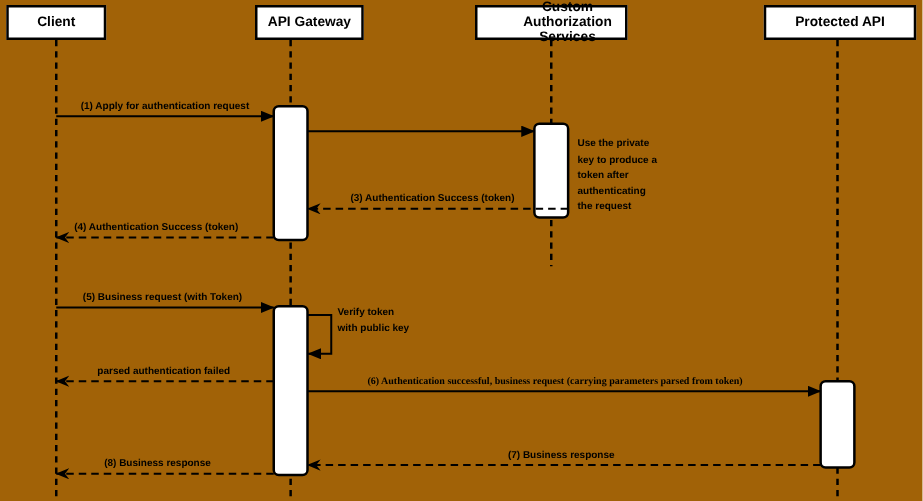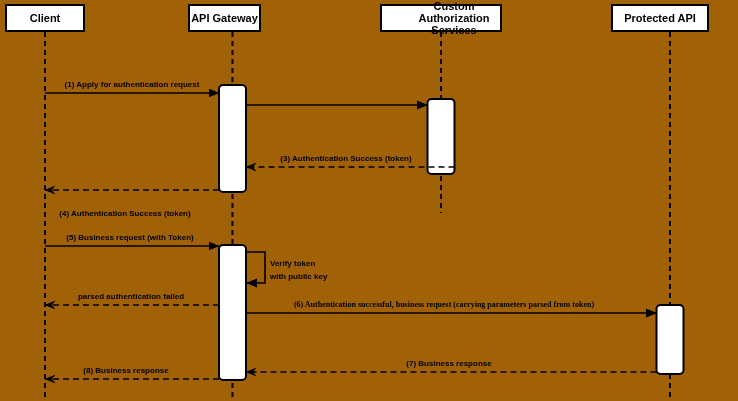--- a/index.html
+++ b/index.html
@@ -32,23 +32,23 @@
     align-items: center;
     justify-content: center;
     text-align: center;
     font-weight: 700;
     font-size: 11px;
     line-height: 1.12;
     color: #000000;
     z-index: 3;
   }
   .participant-client       { left: 5px;   width: 80px;  }
-  .participant-api-gateway  { left: 188px; width: 73px;  }
+  .participant-api-gateway  { left: 204px; width: 87px;  }
   .participant-custom-auth  { left: 380px; width: 122px; padding-left: 26px; }
-  .participant-protected-api{ left: 611px; width: 98px; }
+  .participant-protected-api{ left: 611px; width: 122px; }
   .msg-label {
     position: absolute;
     transform: translateX(-50%);
     white-space: nowrap;
     font-weight: 700;
     font-size: 8px;
     color: #000000;
     z-index: 2;
     text-align: center;
   }
@@ -104,21 +104,26 @@
   </div>
   <div class="participant participant-custom-auth">
     <span>Custom Authorization Services</span>
   </div>
   <div class="participant participant-protected-api">
     <span>Protected API</span>
   </div>
 
 <div class="msg-label" style="left: 132px; top: 80px;">(1) Apply for authentication request</div>
     <div class="msg-label" style="left: 346px; top: 154px;">(3) Authentication Success (token)</div>
-    <div class="msg-label" style="left: 125px; top: 177px; margin-top: 32px;">(4) Authentication Success (token)</div>
+    <div class="msg-label" style="left: 125px; top: 177px;">(4) Authentication Success (token)</div>
     <div class="msg-label" style="left: 130px; top: 233px;">(5) Business request (with Token)</div>
-    <div class="free-label" style="left: 270px; top: 258px;">Verify token
+    <div class="free-label" style="left: 270px; top: 244px;">Verify token
 with public key</div>
     <div class="msg-label" style="left: 131px; top: 292px;">parsed authentication failed</div>
     <div class="msg-label" style="left: 444px; top: 300px; font-family: Liberation Serif, serif;">(6) Authentication successful, business request (carrying parameters parsed from token)</div>
     <div class="msg-label" style="left: 449px; top: 359px;">(7) Business response</div>
     <div class="msg-label" style="left: 126px; top: 366px;">(8) Business response</div>
+    <div class="free-label" style="left: 462px; top: 109px; width: 92px;">Use the private
+key to produce a
+token after
+authenticating
+the request</div>
   </div>
 
 </body></html>

